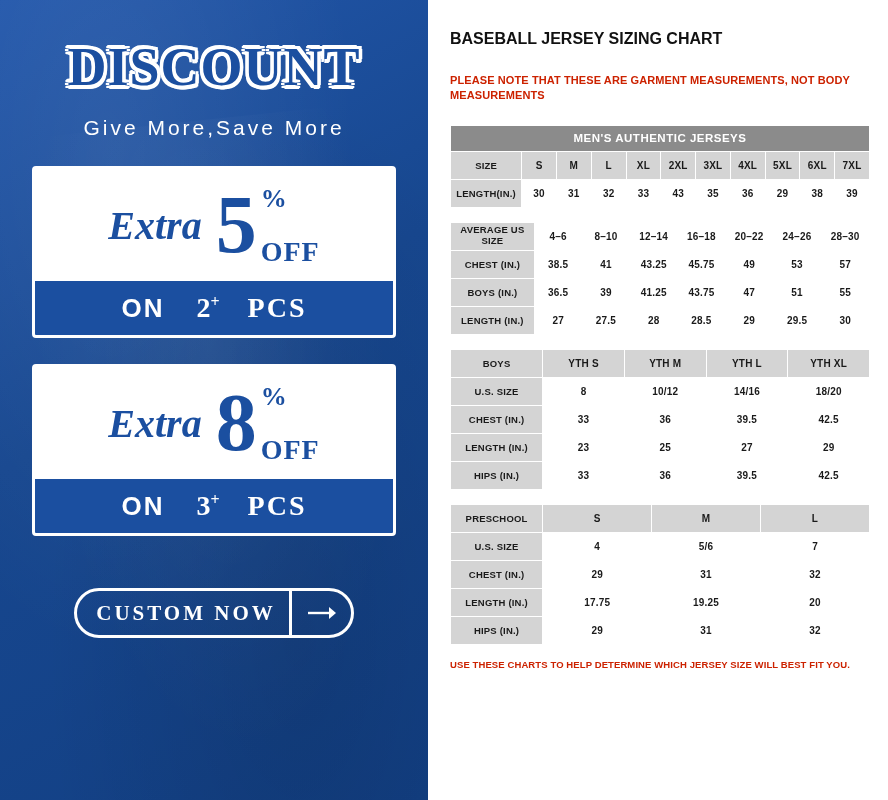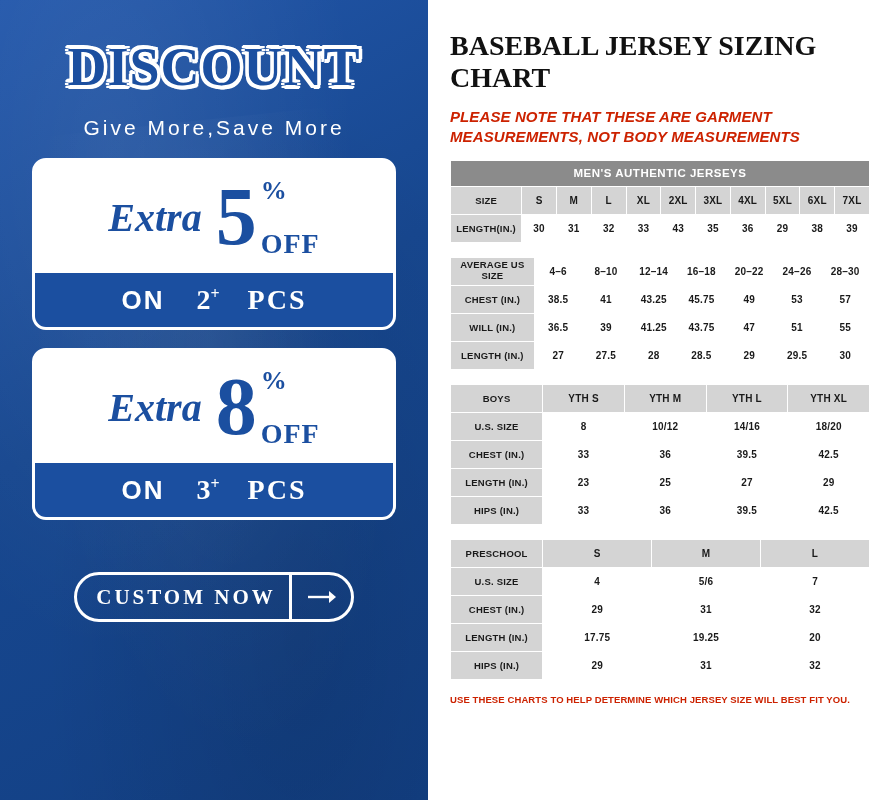--- a/index.html
+++ b/index.html
@@ -65,23 +65,23 @@
   .discount-sub {
     text-align: center;
     color: #ffffff;
     font-size: 21px;
     letter-spacing: 3px;
     margin-top: 22px;
     font-weight: normal;
   }
 
   .offer-card {
-    margin-top: 18px;
+    margin-top: 26px;
     border: 3px solid #ffffff;
-    border-radius: 14px;
+    border-radius: 4px;
     overflow: hidden;
     background: #ffffff;
   }
   .offer-top {
     background: #ffffff;
     height: 112px;
     display: flex;
     align-items: center;
     justify-content: center;
     position: relative;
@@ -189,35 +189,34 @@
   .cta-arrow svg { display:block; }
 
   
   .charts {
     flex: 1;
     padding: 30px 18px 10px 22px;
     position: relative;
     background: #ffffff;
   }
   .chart-title {
-    font-family: Liberation Serif, serif;
-    font-weight: bold;
-    font-size: 28px;
+    font-family: Liberation Sans, sans-serif;
+    font-weight: bold;
+    font-size: 16px;
     color: #111111;
     letter-spacing: 0px;
-    margin-bottom: 13px;
+    margin-bottom: 25px;
   }
   .note {
     color: #cc2200;
-    font-size: 15px;
+    font-size: 11px;
     font-weight: bold;
     line-height: 1.35;
-    margin-bottom: 12px;
+    margin-bottom: 22px;
     letter-spacing: 0.1px;
-    font-style: italic;
   }
   table {
     border-collapse: collapse;
     width: 100%;
     margin-bottom: 14px;
     table-layout: fixed;
   }
   td, th {
     border: 1px solid #ffffff;
     text-align: center;
@@ -390,21 +389,21 @@
         <td class="rowhdr">CHEST (IN.)</td>
         <td class="cell">38.5</td>
         <td class="cell">41</td>
         <td class="cell">43.25</td>
         <td class="cell">45.75</td>
         <td class="cell">49</td>
         <td class="cell">53</td>
         <td class="cell">57</td>
       </tr>
       <tr>
-        <td class="rowhdr">WILL (IN.)</td>
+        <td class="rowhdr">BOYS (IN.)</td>
         <td class="cell">36.5</td>
         <td class="cell">39</td>
         <td class="cell">41.25</td>
         <td class="cell">43.75</td>
         <td class="cell">47</td>
         <td class="cell">51</td>
         <td class="cell">55</td>
       </tr>
       <tr>
         <td class="rowhdr">LENGTH (IN.)</td>

